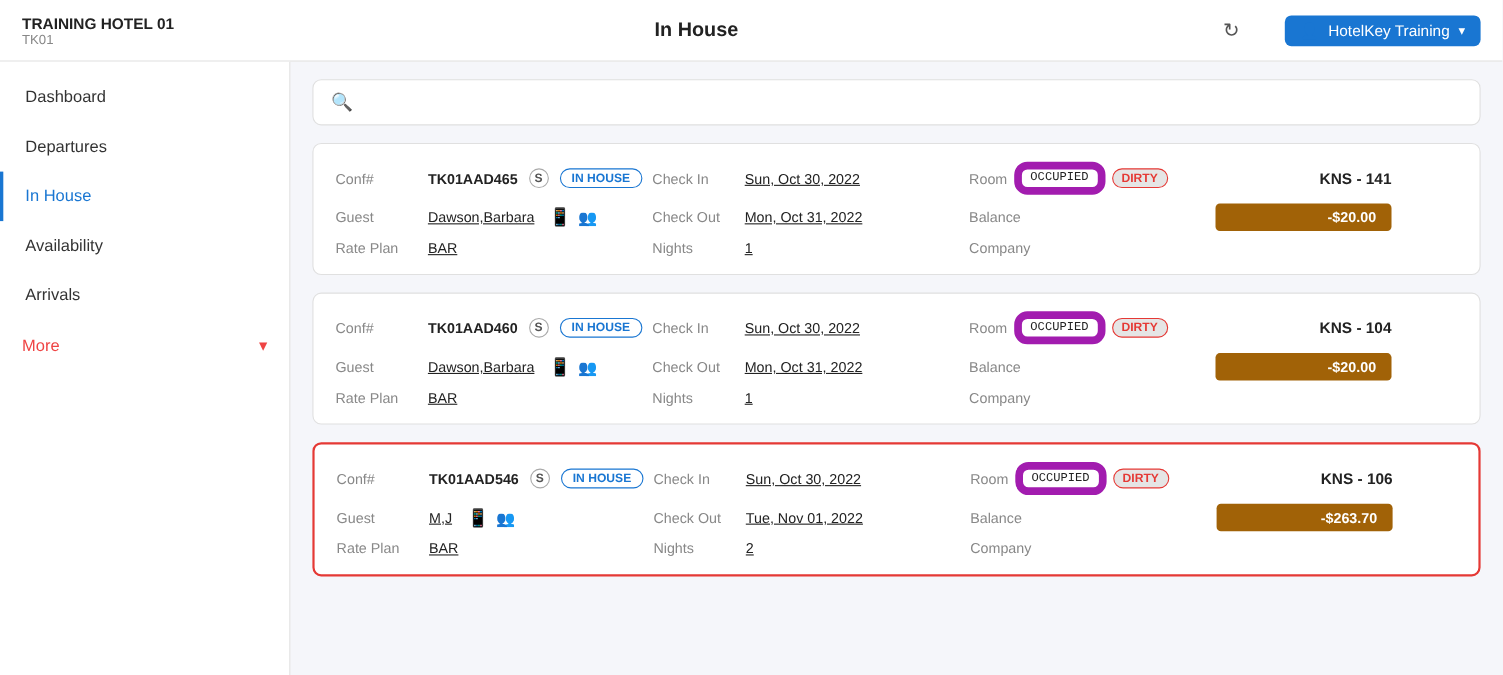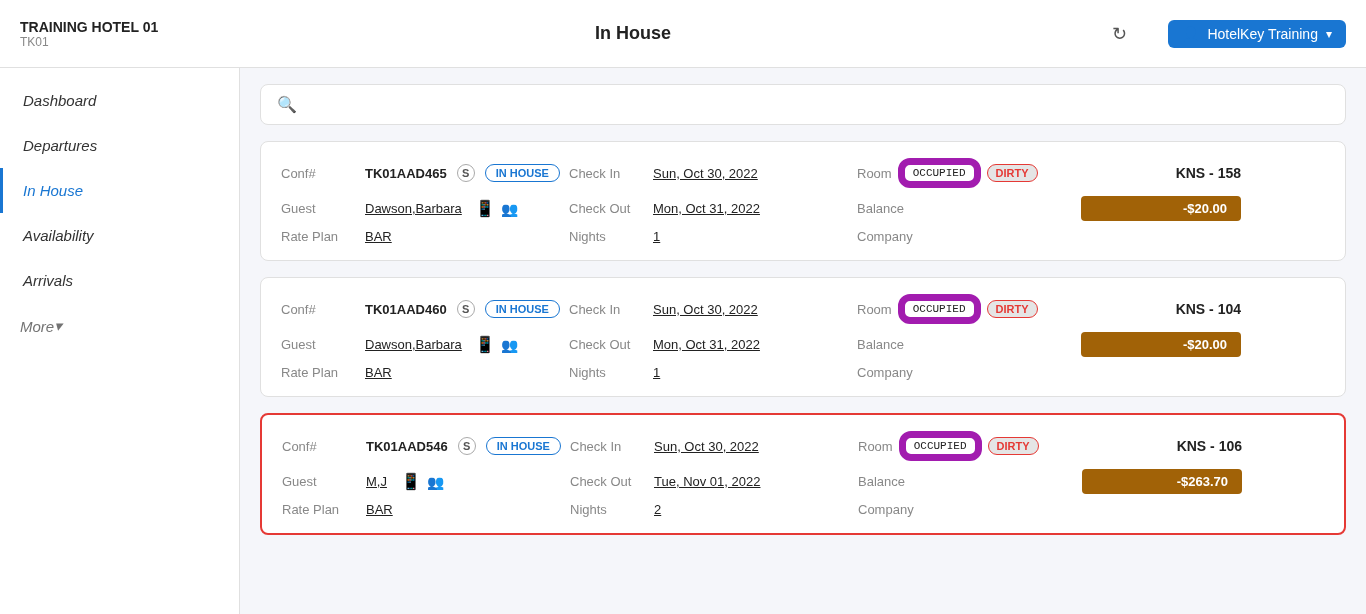--- a/index.html
+++ b/index.html
@@ -2,21 +2,21 @@
 <html><head>
   <meta charset="utf-8">
   <style>
     * { box-sizing: border-box; margin: 0; padding: 0; }
     body { font-family: -apple-system, BlinkMacSystemFont, 'Segoe UI', sans-serif; background: #f5f6fa; height: 614px; overflow: hidden; display: flex; flex-direction: column; }
 
     
     .header {
       display: flex; align-items: center; justify-content: space-between;
       background: #fff; border-bottom: 1px solid #e0e0e0;
-      padding: 0 20px; height: 68px; flex-shrink: 0;
+      padding: 0 20px; height: 56px; flex-shrink: 0;
     }
     .header-left { display: flex; flex-direction: column; }
     .hotel-name { font-weight: 700; font-size: 14px; color: #222; }
     .hotel-code { font-size: 12px; color: #888; }
     .header-center { font-size: 18px; font-weight: 600; color: #222; }
     .header-right { display: flex; align-items: center; gap: 12px; }
     .refresh-btn {
       background: none; border: none; cursor: pointer; color: #555;
       font-size: 18px; padding: 4px;
     }
@@ -25,33 +25,32 @@
       padding: 6px 14px; cursor: pointer; display: flex; align-items: center;
       gap: 8px; font-size: 14px; font-weight: 500; margin-left: 25px;
     }
     .user-btn .chevron { font-size: 12px; }
 
     
     .layout { display: flex; flex: 1; overflow: hidden; }
 
     
     .sidebar {
-      width: 240px; background: #fff; border-right: 1px solid #e0e0e0;
+      width: 264px; background: #fff; border-right: 1px solid #e0e0e0;
       flex-shrink: 0; display: flex; flex-direction: column;
       padding-top: 10px;
-      font-style: italic;
     }
     .sidebar-item {
       padding: 14px 20px; cursor: pointer; font-size: 15px; color: #333;
       border-left: 3px solid transparent;
     }
     .sidebar-item.active { color: #1976d2; border-left: 3px solid #1976d2; font-weight: 500; }
     .sidebar-item-more {
-      display: flex; align-items: center; justify-content: flex-start;
-      padding: 14px 20px; cursor: pointer; font-size: 15px; color: #737373;
+      display: flex; align-items: center; justify-content: space-between;
+      padding: 14px 20px; cursor: pointer; font-size: 15px; color: #ef4444;
     }
 
     
     .main {
       flex: 1; overflow-y: auto; padding: 16px 20px;
     }
 
     
     .card {
       background: #fff; border: 1px solid #e0e0e0; border-radius: 8px;
@@ -161,21 +160,21 @@
         <span class="icon-circle">S</span>
         <span class="badge-inhouse">IN HOUSE</span>
       </div>
       <span class="label">Check In</span>
       <span class="value">Sun, Oct 30, 2022</span>
       <div class="room-badges">
         <span class="label">Room</span>
         <span class="badge-occupied">OCCUPIED</span>
         <span class="badge-dirty">DIRTY</span>
       </div>
-      <span class="room-number">KNS - 158</span>
+      <span class="room-number">KNS - 141</span>
     </div>
 
     <div class="card-row">
       <span class="label">Guest</span>
       <div class="conf-row">
         <span class="value">Dawson,Barbara</span>
         <div class="guest-icons">
           <span class="tablet-icon">📱</span>
           <span class="group-icon">👥</span>
         </div>

